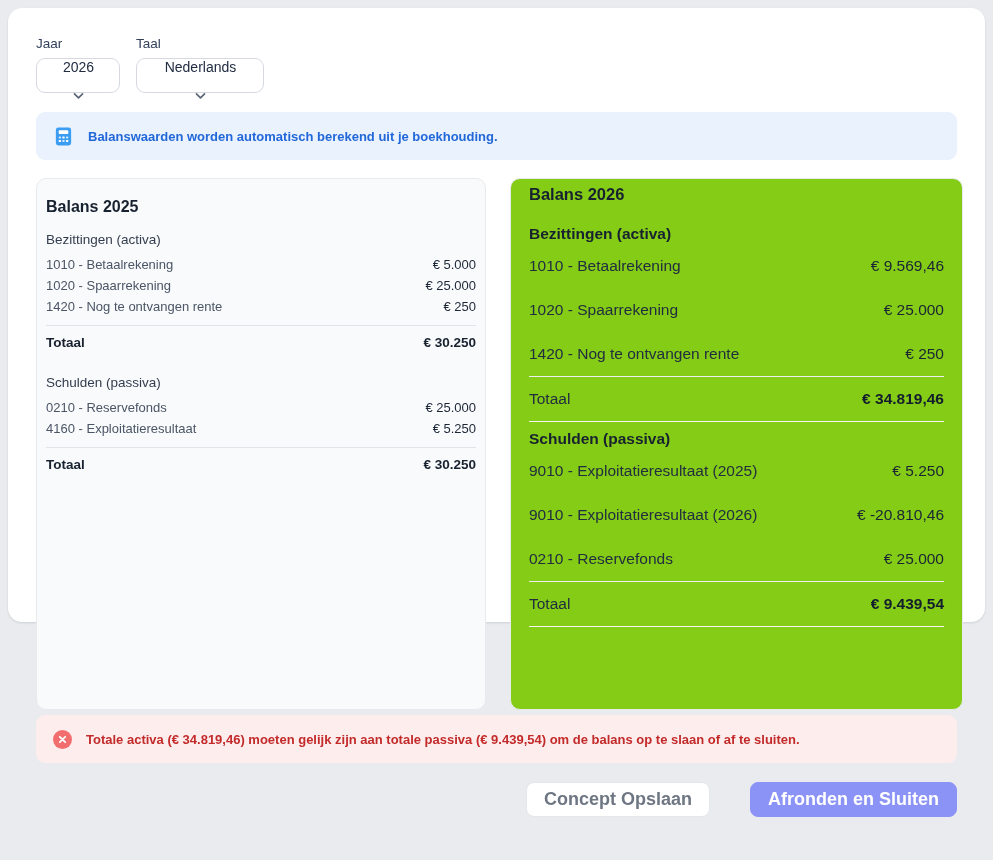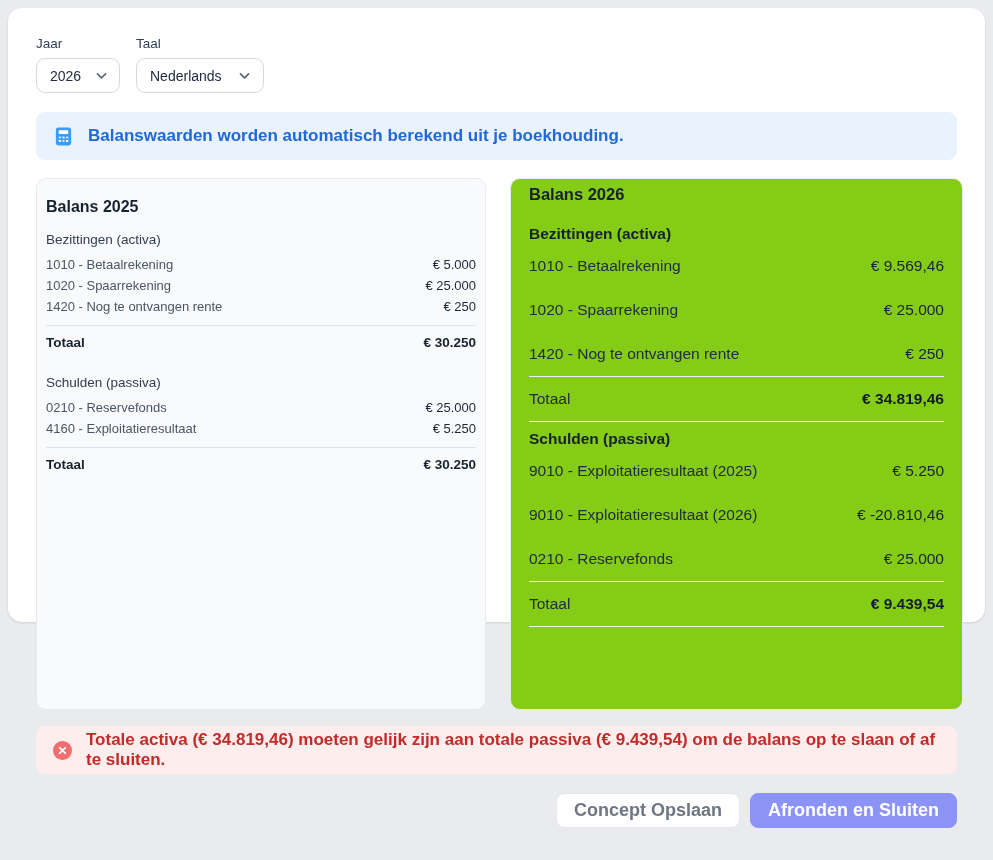--- a/index.html
+++ b/index.html
@@ -24,35 +24,36 @@
   .filter-group { display: flex; flex-direction: column; }
   .filter-label { font-size: 13.5px; color: #32405a; margin-bottom: 7px; }
   .select {
     display: inline-flex; align-items: center; justify-content: space-between;
     gap: 14px;
     height: 35px; padding: 0 12px 0 13px;
     background: #fff;
     border: 1px solid #d6dae0; border-radius: 9px;
     font-size: 14px; color: #222d42;
     cursor: pointer;
+    flex-direction: column;
   }
   .select.year { width: 84px; }
   .select.lang { width: 128px; }
   .chev { width: 13px; height: 13px; flex: 0 0 auto; }
 
   
   .banner {
     margin-top: 19px;
     height: 48px; border-radius: 9px;
     display: flex; align-items: center;
     padding: 0 17px; gap: 14px;
-    font-size: 17px; font-weight: 700;
+    font-size: 13px; font-weight: 700;
   }
   .banner.info { background: var(--info-bg, #e9f2fd); color: var(--info-text, #2268d9); }
-  .banner.error { margin-top: 16px; background: var(--error-bg, #fdeded); color: var(--error-text, #c32a2a); }
+  .banner.error { margin-top: 5px; background: var(--error-bg, #fdeded); color: var(--error-text, #c32a2a); }
   .calc-icon { width: 21px; height: 21px; flex: 0 0 auto; }
   .err-icon {
     width: 19px; height: 19px; flex: 0 0 auto; border-radius: 50%;
     background: var(--error-icon, #f26d6d);
     display: flex; align-items: center; justify-content: center;
     color: #fff; font-size: 11px; font-weight: 700; line-height: 1;
   }
 
   
   .panels { margin-top: 18px; display: grid; grid-template-columns: 450px 453px; gap: 24px; height: 532px; }
@@ -78,21 +79,21 @@
   .panel.curr .section + .section { margin-top: 8px; }
 
   
   .footer { margin-top: 19px; display: flex; justify-content: flex-end; gap: 10px; }
   .btn {
     height: 35px; border-radius: 8px; padding: 0 17px;
     font-family: inherit; font-size: 18px; font-weight: 700;
     display: inline-flex; align-items: center; cursor: pointer;
   }
   .btn.secondary { background: #fff; border: 1px solid #e3e6ea; color: #6e7683; }
-  .btn.primary { background: var(--primary, #8c93f7); border: 1px solid var(--primary, #8c93f7); color: #fff; }
+  .btn.primary { background: var(--primary, #8c93f7); border: 1px solid var(--primary, #8c93f7); color: #fff; margin-left: 30px; }
 </style>
 </head>
 <body>
 
 <div class="card">
 
   <div class="filters">
     <div class="filter-group">
       <span class="filter-label">Jaar</span>
       <div class="select year">

